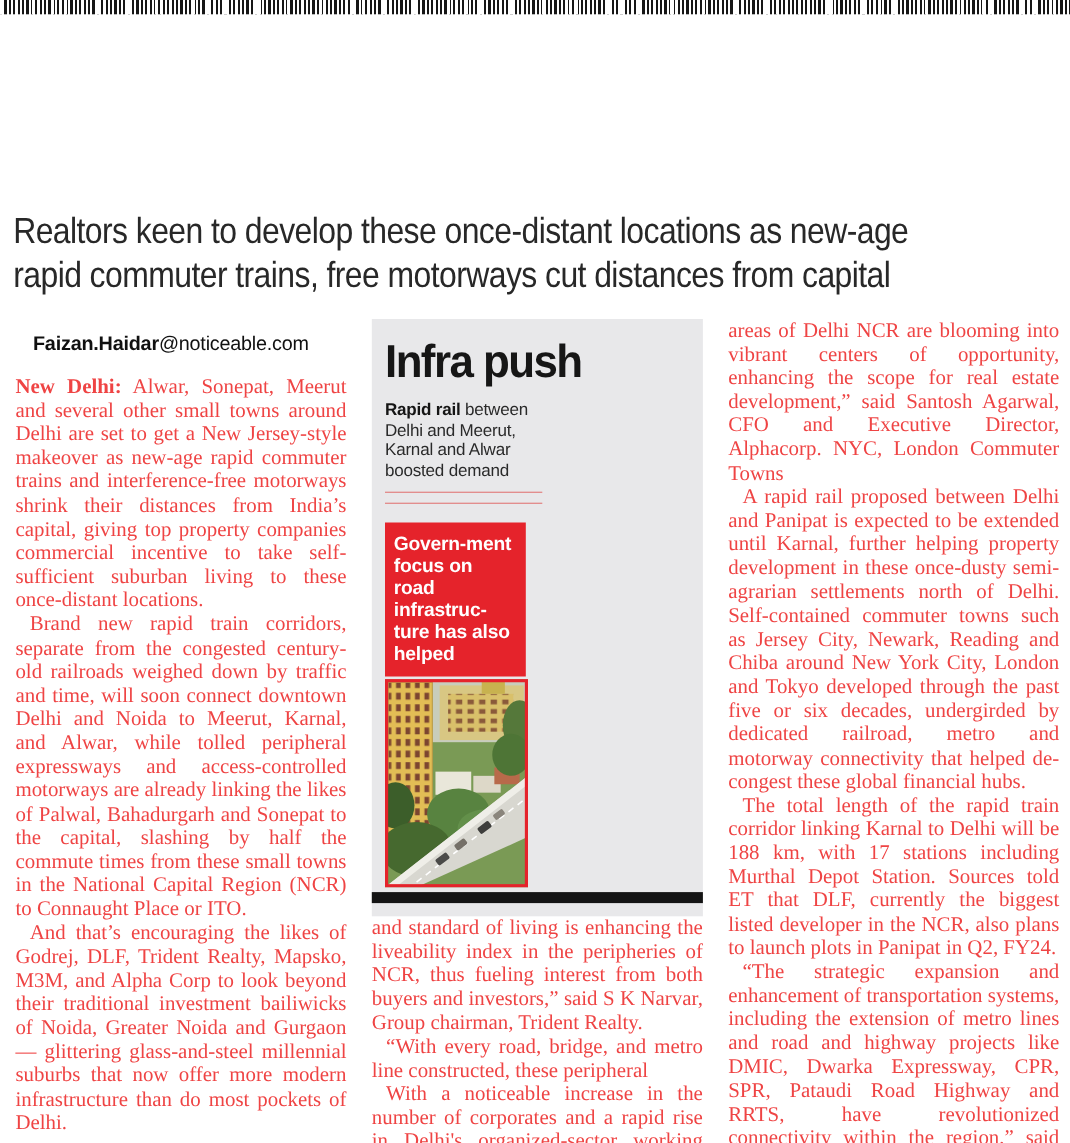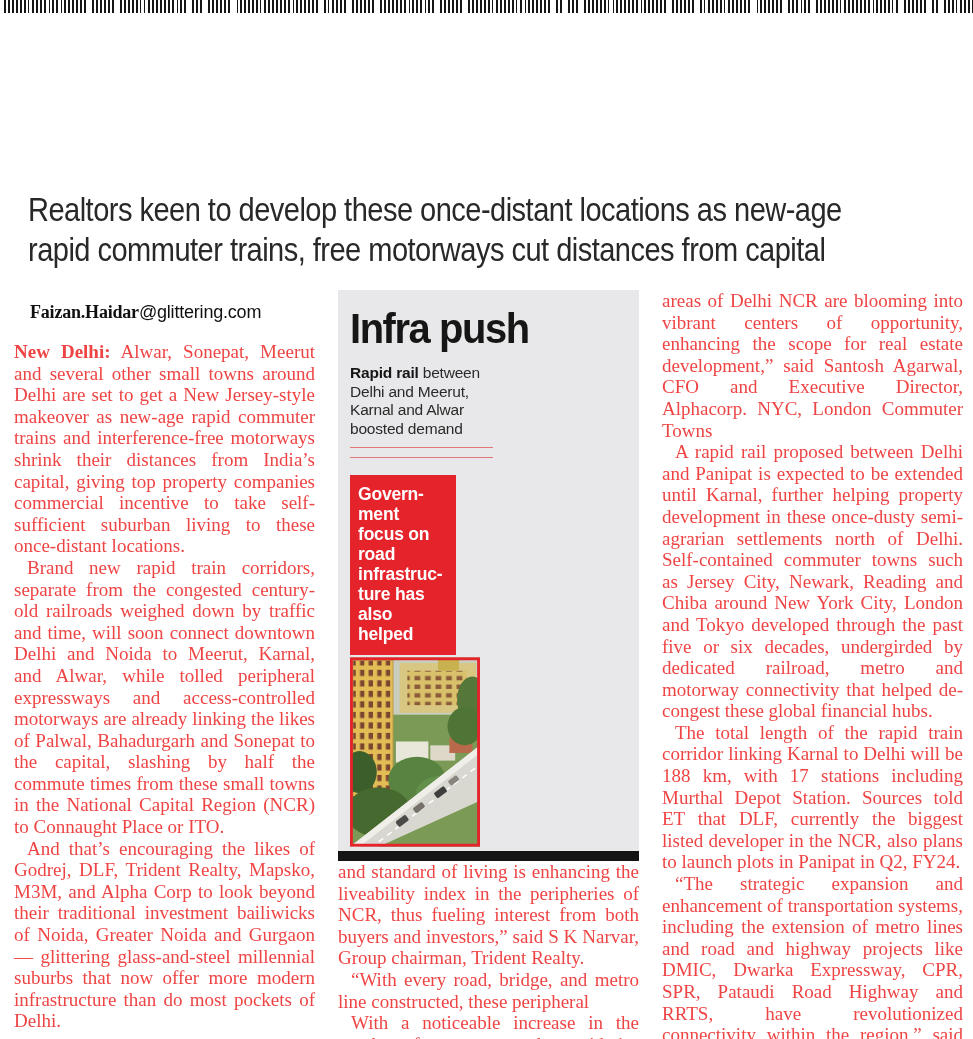--- a/index.html
+++ b/index.html
@@ -14,63 +14,63 @@
       repeating-linear-gradient(90deg, #fff 0 3px, rgba(0,0,0,0) 3px 29px),
       repeating-linear-gradient(90deg, #fff 0 2px, rgba(0,0,0,0) 2px 47px),
       repeating-linear-gradient(90deg, #161616 0 2px, #fff 2px 4px);
   }
   .headline { position:absolute; left:16px; top:20px; }
   .hl-line {
     font-family:"Liberation Serif", serif; font-weight:bold; color:#0d0d0d;
     font-size:66px; line-height:76px; letter-spacing:-1.5px;
     transform:scaleX(0.92); transform-origin:0 0; white-space:nowrap;
   }
-  .subhead { position:absolute; left:28px; top:190px; }
+  .subhead { position:absolute; left:12px; top:190px; }
   .sh-line {
     font-family:"Liberation Sans", sans-serif; font-weight:400; color:#282828;
     font-size:33px; line-height:40px; letter-spacing:-0.6px;
     transform:scaleX(0.88); transform-origin:0 0; white-space:nowrap;
   }
   .content {
     position:absolute; top:278px; left:14px; width:949px;
     display:flex; gap:23px;
   }
   .col { width:301px; }
   .byline {
     margin:24px 0 18px 16px; font-family:"Liberation Sans", sans-serif;
     font-size:18px; color:#101010; letter-spacing:-0.2px;
   }
-  .byline .b-name { font-weight:bold;font-family:Liberation Serif, serif; }
+  .byline .b-name { font-weight:bold; }
   .body-text p {
     margin:0; text-align:justify; font-size:19px; line-height:21.6px; color:#ef4444;font-family:Liberation Serif, serif;
   }
   .body-text p.indent { text-indent:13px; }
   .lead-bold { font-weight:bold; }
   
   .infra-box {
-    margin-top:12px; background:#e8e8ea; padding:16px 8px 0 12px;
+    margin-top:12px; background:#e8e8ea; padding:16px 8px 12px 12px;
     box-sizing:border-box; width:301px;
   }
   .infra-title {
     font-family:"Liberation Sans", sans-serif; font-weight:bold; color:#161616;
     font-size:42px; line-height:46px; letter-spacing:-1.5px; margin:0 0 12px;
     transform:scaleX(0.95); transform-origin:0 0; white-space:nowrap;
   }
   .infra-cols { display:flex; gap:8px;flex-direction:column; }
   .infra-left {
     width:143px; font-family:"Liberation Sans", sans-serif;
     font-size:15.5px; line-height:18.5px; color:#2a2a2a; letter-spacing:-0.2px;
   }
   .infra-left b { color:#151515; }
   .infra-divider { border:0; border-top:1px solid #e07878; margin:9px 0; }
   .infra-right { width:130px; }
   .callout {
     background:#e5232b; color:#ffffff; font-family:"Liberation Sans", sans-serif;
     font-weight:bold; font-size:17.5px; line-height:20px; letter-spacing:-0.2px;
-    padding:9px 8px 11px; box-sizing:border-box; width:106px;
+    padding:9px 8px 11px; box-sizing:border-box; width:128px;
   }
   .photo { display:block; width:130px; height:190px; margin-top:2px; }
   .box-bar { height:10px; background:#141414; margin:4px -8px 0 -12px; }
   .after-box { margin-top:22px; }
   .col3-pad { padding-top:12px; }
 </style>
 </head>
 <body>
 
 <div class="page">
@@ -80,21 +80,21 @@
 
   <div class="subhead">
     <div class="sh-line">Realtors keen to develop these once-distant locations as new-age</div>
     <div class="sh-line">rapid commuter trains, free motorways cut distances from capital</div>
   </div>
 
   <div class="content">
 
     <div class="col body-text">
       <div class="byline">
-        <span class="b-name">Faizan.Haidar</span><span>@glittering.com</span>
+        <span class="b-name">Faizan.Haidar</span><span>@noticeable.com</span>
       </div>
       <p>
         <span class="lead-bold">New Delhi:</span><span> Alwar, Sonepat, Meerut and several other small towns around Delhi are set to get a New Jersey-style makeover as new-age rapid commuter trains and interference-free motorways shrink their distances from India’s capital, giving top property companies commercial incentive to take self-sufficient suburban living to these once-distant locations.</span>
       </p>
       <p class="indent">Brand new rapid train corridors, separate from the congested century-old railroads weighed down by traffic and time, will soon connect downtown Delhi and Noida to Meerut, Karnal, and Alwar, while tolled peripheral expressways and access-controlled motorways are already linking the likes of Palwal, Bahadurgarh and Sonepat to the capital, slashing by half the commute times from these small towns in the National Capital Region (NCR) to Connaught Place or ITO.</p>
       <p class="indent">And that’s encouraging the likes of Godrej, DLF, Trident Realty, Mapsko, M3M, and Alpha Corp to look beyond their traditional investment bailiwicks of Noida, Greater Noida and Gurgaon — glittering glass-and-steel millennial suburbs that now offer more modern infrastructure than do most pockets of Delhi.</p>
     </div>
 
     <div class="col body-text">
       <div class="infra-box">

